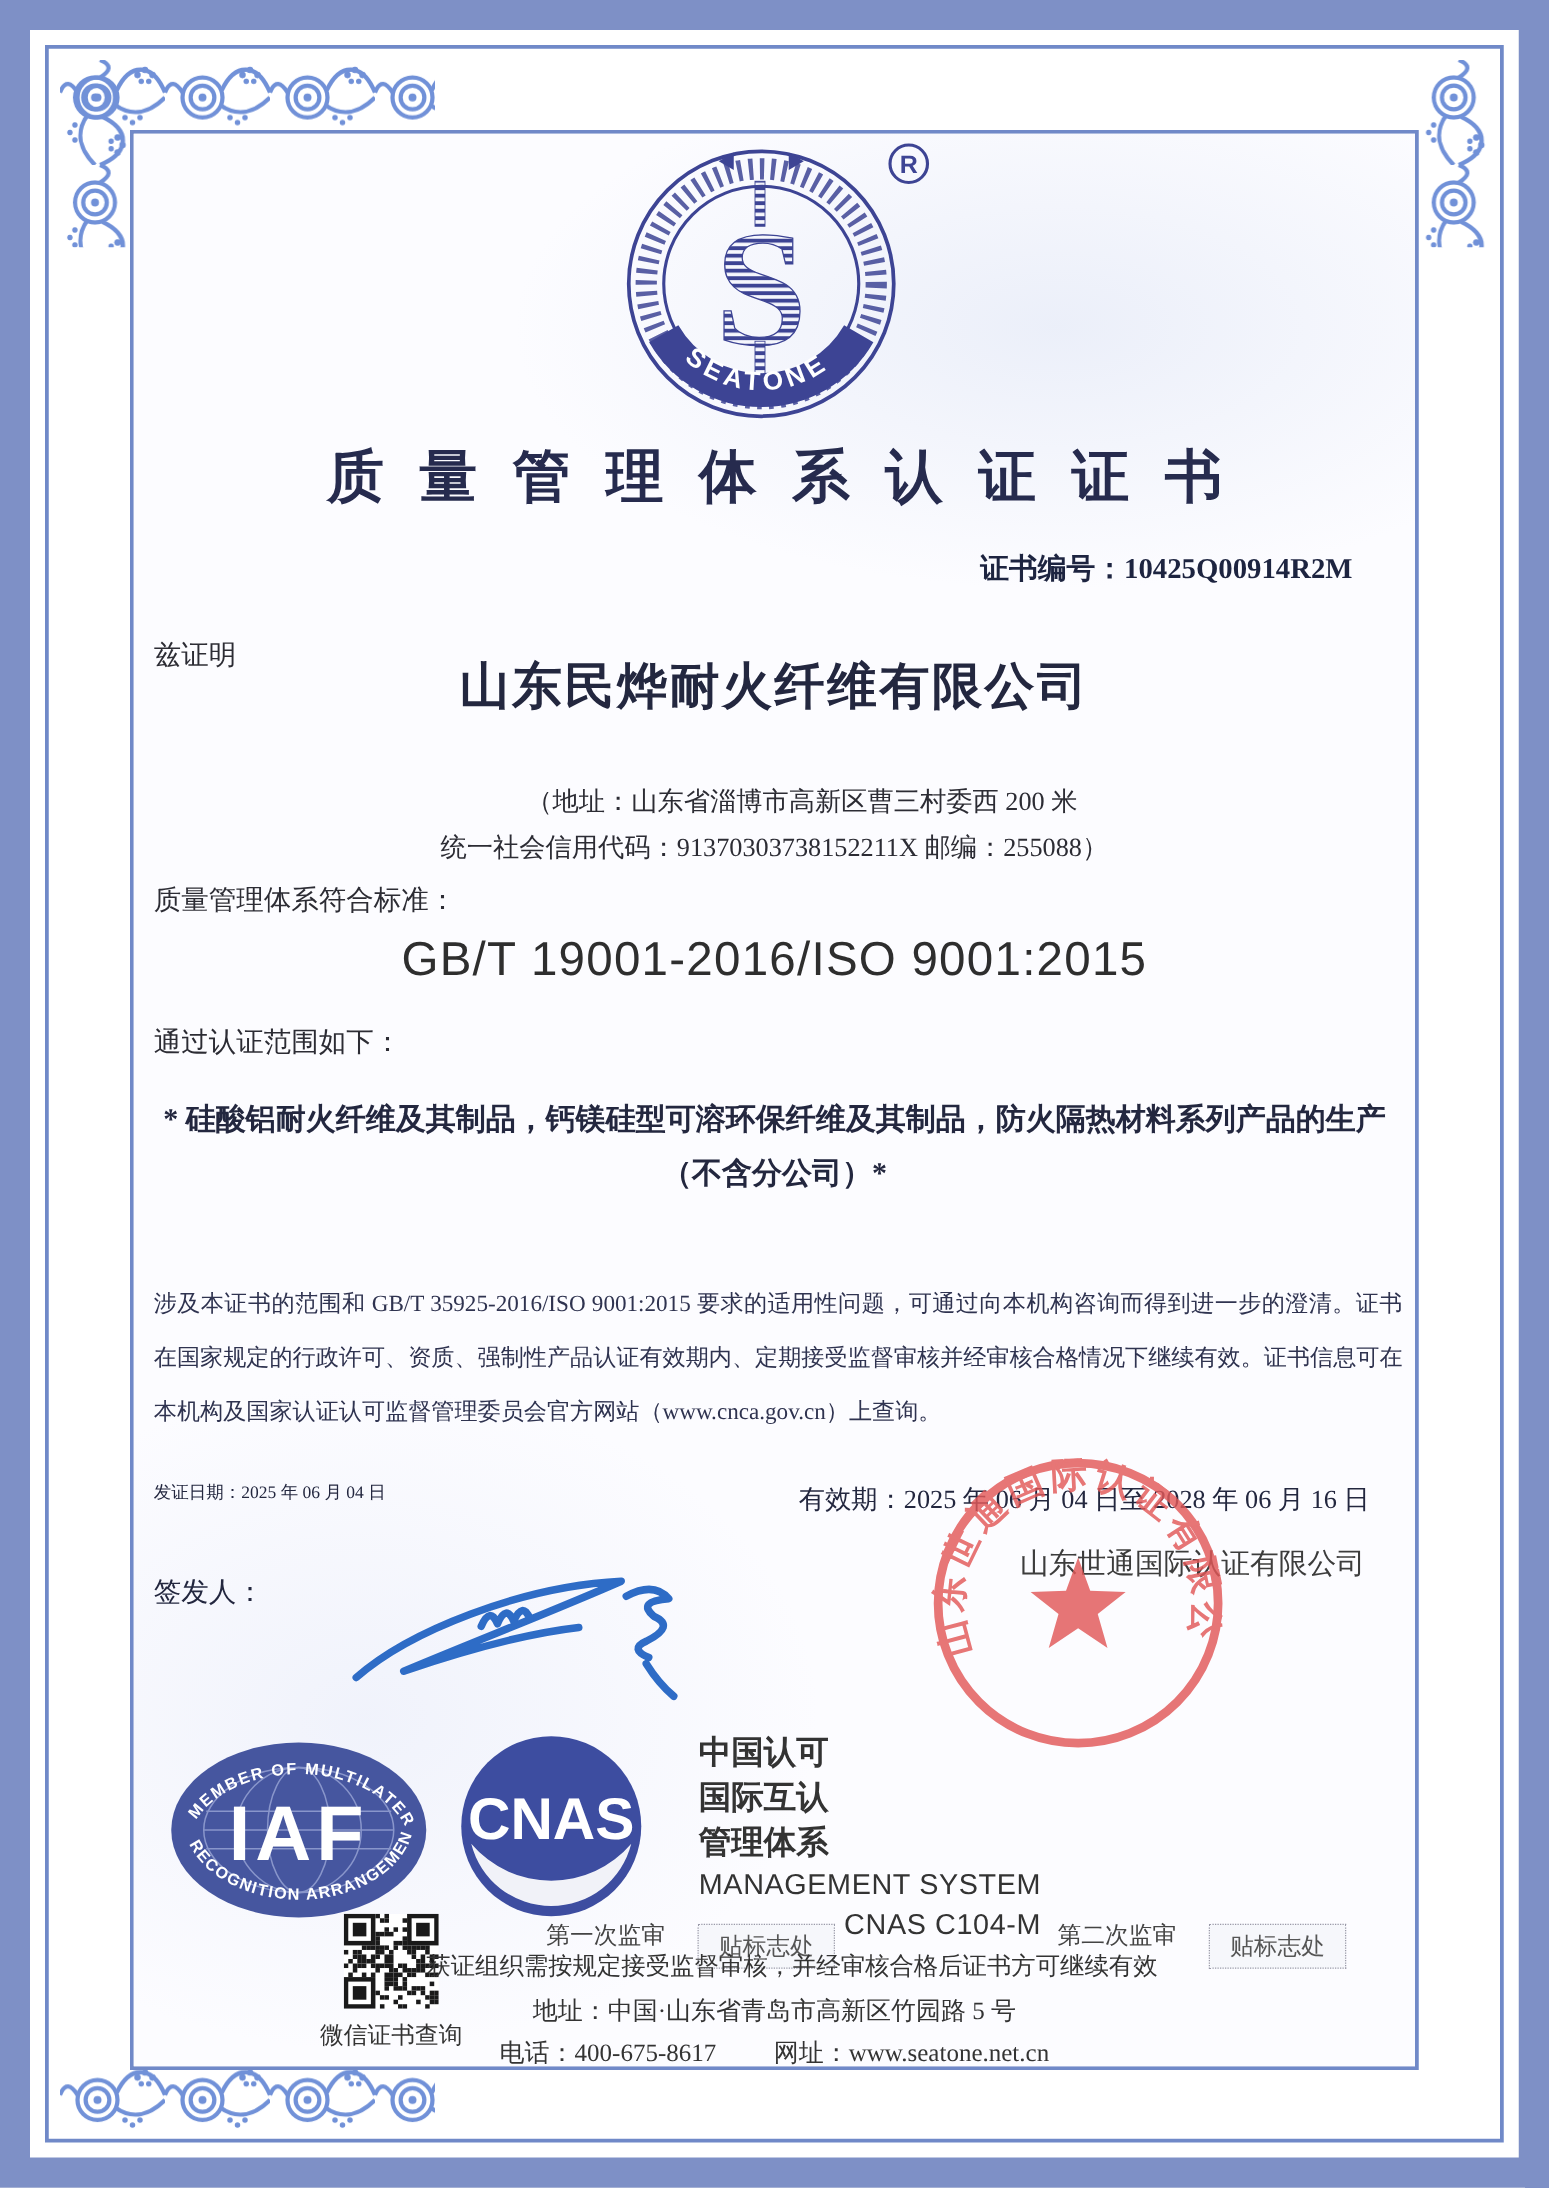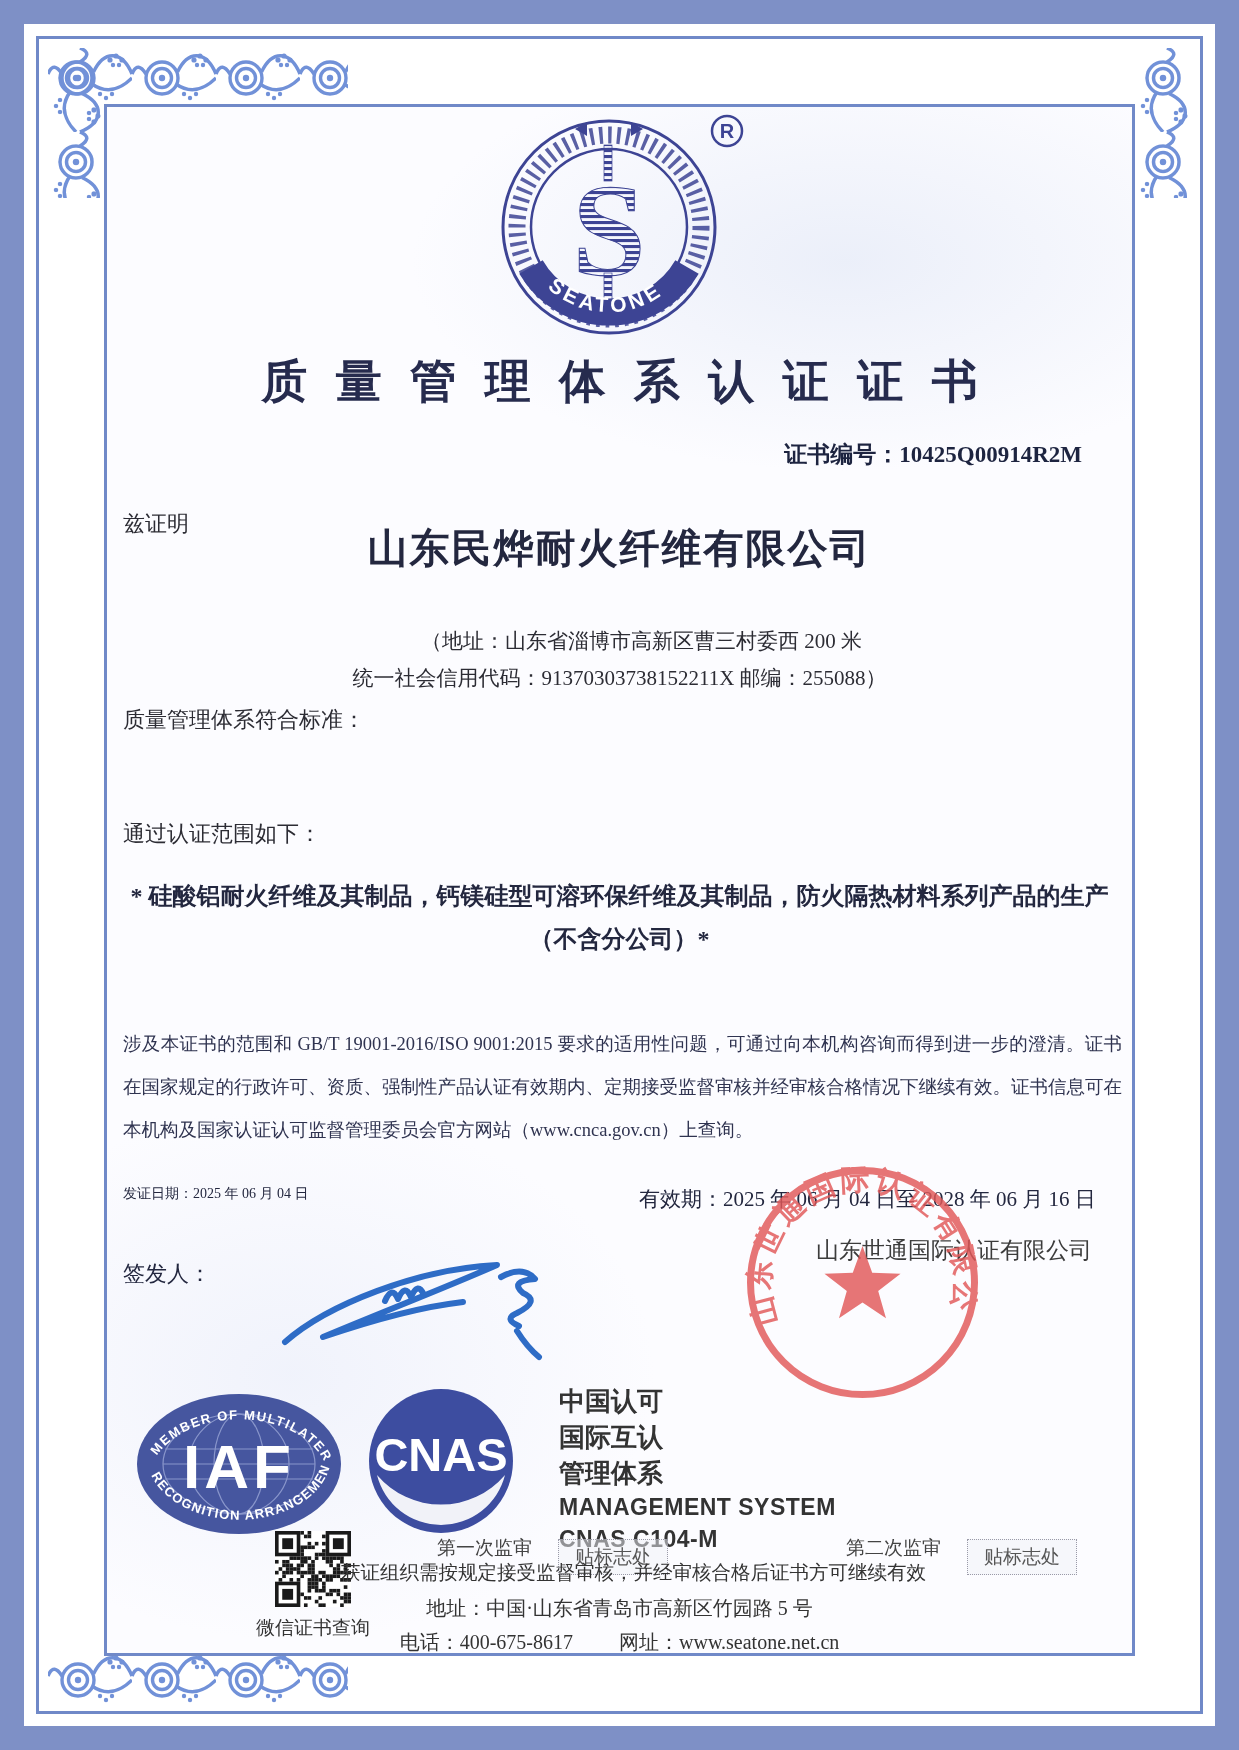--- a/index.html
+++ b/index.html
@@ -43,21 +43,21 @@
   .issue-date{top:1078px;left:16px;font-size:14px;}
   .validity{top:1078px;left:532px;font-size:21px;}
   .issuer{top:1128px;right:40px;font-size:23px;color:#3c3c3c;z-index:1;}
   .seal{top:1048px;left:628px;width:255px;height:255px;z-index:2;}
   .signer-label{top:1152px;left:16px;font-size:22px;}
   .signature{top:1140px;left:160px;width:300px;height:120px;}
   .iaf{top:1282px;left:22px;width:220px;height:150px;}
   .cnas{top:1272px;left:252px;width:165px;height:165px;}
   .cnas-text{top:1276px;left:452px;line-height:36px;font-size:26px;font-weight:600;color:#333;
     font-family:"Liberation Sans","DejaVu Sans",sans-serif;}
-  .cnas-text .en{font-size:23px;font-weight:700;line-height:32px;letter-spacing:.5px;}
+  .cnas-text .en{font-size:23px;font-weight:400;line-height:32px;letter-spacing:.5px;text-align:right;}
   .qr{top:1424px;left:168px;width:76px;height:76px;}
   .qr-label{top:1508px;left:146px;width:120px;text-align:center;font-size:19px;color:#333;}
   .audit-row{top:1414px;left:330px;width:640px;display:flex;justify-content:space-between;align-items:center;}
   .audit-pair{display:flex;align-items:center;gap:26px;font-size:19px;color:#444;}
   .sticker-box{border:1.5px dotted #9a9aa8;padding:4px 16px;font-size:19px;color:#555;
     background:rgba(240,241,248,.5);margin-top:18px;}
   .note{top:1452px;font-size:19.5px;color:#333;padding-left:28px;}
   .org-addr{top:1488px;font-size:20px;color:#333;}
   .phone-row{top:1522px;left:0;right:0;display:flex;justify-content:center;gap:46px;font-size:20px;color:#333;}
 </style>
@@ -206,25 +206,26 @@
     <div class="abs cert-no"><span>证书编号：</span><span>10425Q00914R2M</span></div>
 
     <div class="abs certify-label">兹证明</div>
 
     <div class="abs ctr company">山东民烨耐火纤维有限公司</div>
 
     <div class="abs ctr addr1">（地址：山东省淄博市高新区曹三村委西 200 米</div>
     <div class="abs ctr addr2">统一社会信用代码：91370303738152211X 邮编：255088）</div>
 
     <div class="abs std-label">质量管理体系符合标准：</div>
+    <div class="abs ctr standard">GB/T 19001-2016/ISO 9001:2015</div>
 
     <div class="abs scope-label">通过认证范围如下：</div>
     <div class="abs scope">* 硅酸铝耐火纤维及其制品，钙镁硅型可溶环保纤维及其制品，防火隔热材料系列产品的生产（不含分公司）*</div>
 
-    <div class="abs disclaimer">涉及本证书的范围和 GB/T 19001-2016/ISO 9001:2015 要求的适用性问题，可通过向本机构咨询而得到进一步的澄清。证书在国家规定的行政许可、资质、强制性产品认证有效期内、定期接受监督审核并经审核合格情况下继续有效。证书信息可在本机构及国家认证认可监督管理委员会官方网站（www.cnca.gov.cn）上查询。</div>
+    <div class="abs disclaimer">涉及本证书的范围和 GB/T 35925-2016/ISO 9001:2015 要求的适用性问题，可通过向本机构咨询而得到进一步的澄清。证书在国家规定的行政许可、资质、强制性产品认证有效期内、定期接受监督审核并经审核合格情况下继续有效。证书信息可在本机构及国家认证认可监督管理委员会官方网站（www.cnca.gov.cn）上查询。</div>
 
     <div class="abs issue-date"><span>发证日期：</span><span>2025 年 06 月 04 日</span></div>
 
     <div class="abs validity"><span>有效期：</span><span>2025 年 06 月 04 日至 2028 年 06 月 16 日</span></div>
 
     <div class="abs issuer">山东世通国际认证有限公司</div>
 
     <svg class="abs seal" viewBox="0 0 255 255">
       <g opacity="0.82">
         <circle cx="127.5" cy="127.5" r="112" fill="none" stroke="#e25858" stroke-width="7"></circle>

